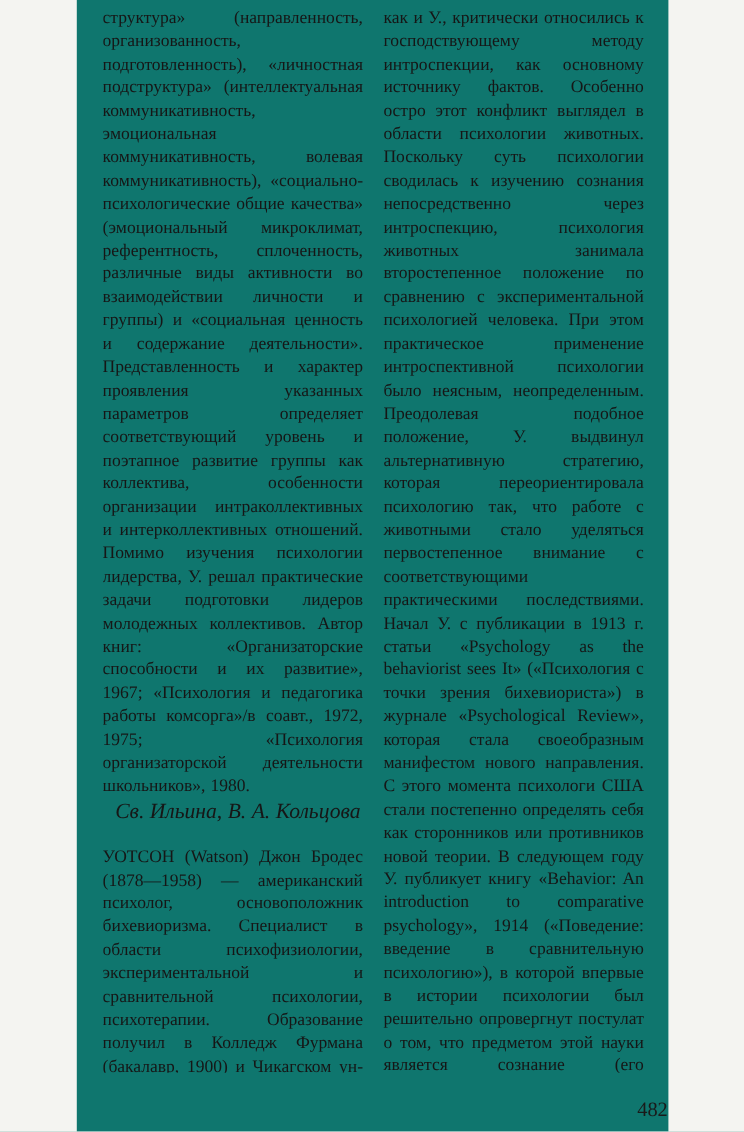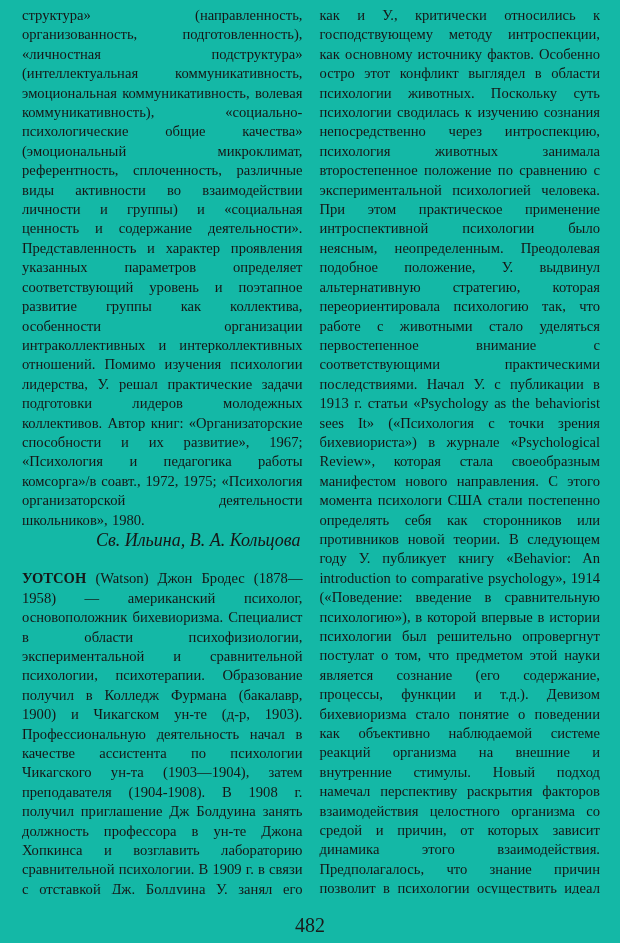--- a/index.html
+++ b/index.html
@@ -2,24 +2,24 @@
 <html lang="ru"><head>
 <meta charset="utf-8">
 <style>
   html, body {
     margin: 0;
     padding: 0;
     background: #f4f4f1;
   }
   .page {
     position: relative;
-    width: 620px;
+    width: 493px;
     height: 943px;
     margin: 0 auto;
-    background: #14b8a6;
+    background: #0f766e;
     box-sizing: border-box;
     padding: 6px 20px 6px 22px;
     font-family: "Liberation Serif", "DejaVu Serif", serif;
     color: #161616;
     overflow: hidden;
   }
   .columns {
     display: flex;
     gap: 17px;
     height: 888px;
@@ -42,30 +42,30 @@
     margin: 1px 2px 0 0;
     font-size: 18px;
     line-height: 19.4px;
     text-align: right;
     font-style: italic;
   }
   .entry {
     margin-top: 19px;
   }
   .headword {
-    font-weight: bold;
+    font-weight: normal;
     margin-top: 40px;
   }
   .page-number {
     position: absolute;
     left: 0;
     right: 0;
     bottom: 8px;
-    text-align: center;
-    font-size: 20px;
+    text-align: right;
+    font-size: 17px;
     line-height: 20px;
     color: #1a1a1a;
   }
 </style>
 </head>
 <body>
 
 <div class="page">
   <div class="columns">
     <div class="column">

